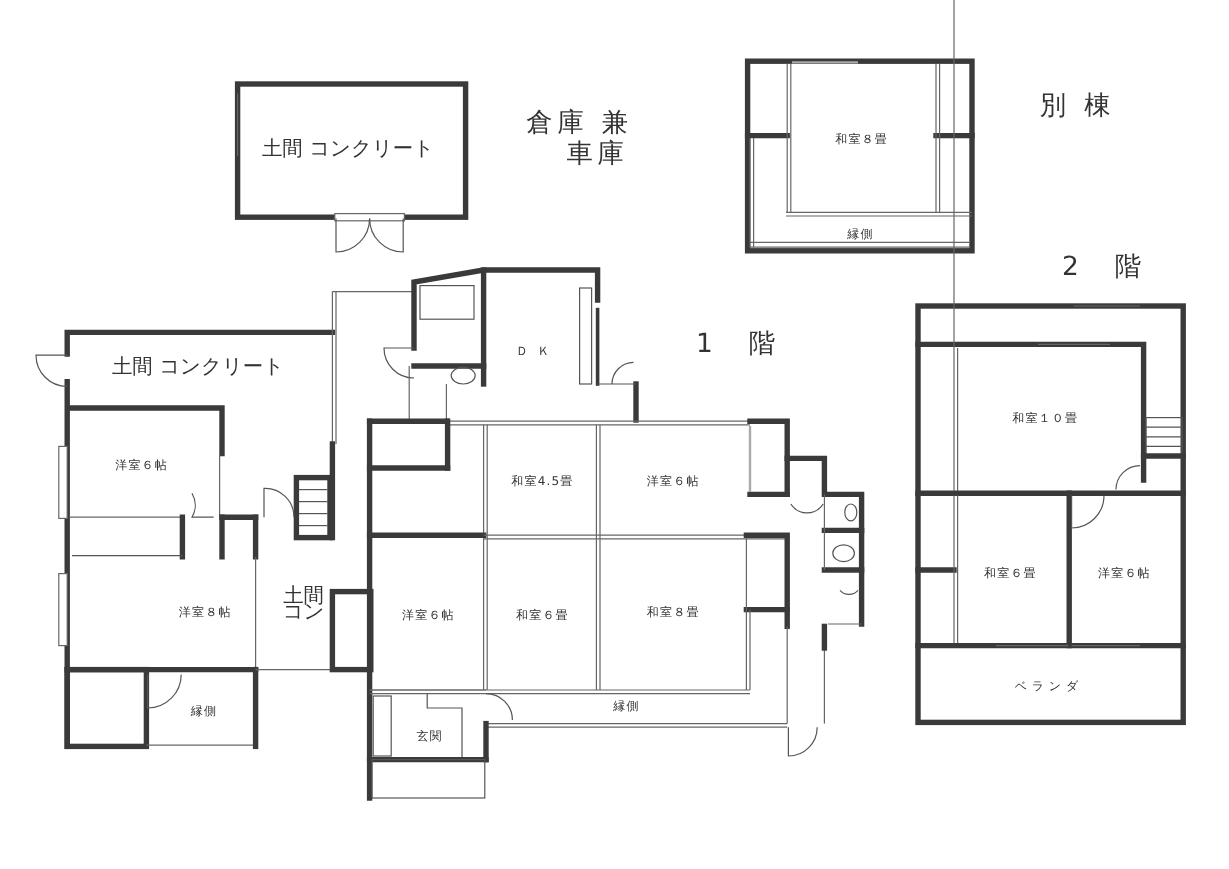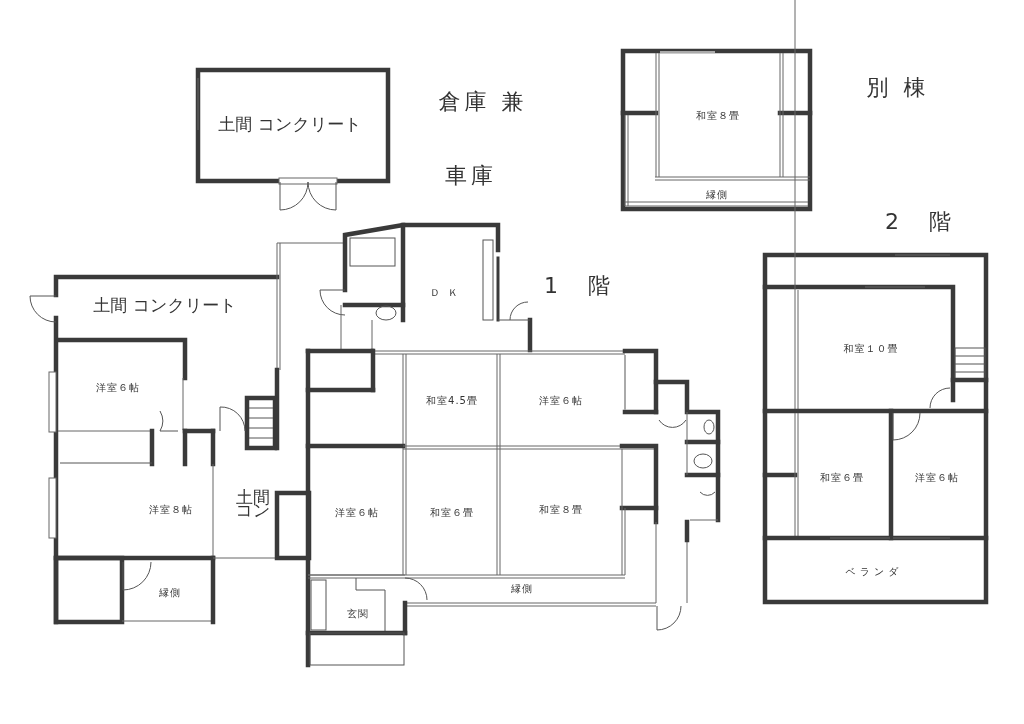--- a/index.html
+++ b/index.html
@@ -169,24 +169,24 @@
     <line class="w" x1="765" y1="475" x2="795" y2="475"></line>
     <line class="win" x1="795" y1="413" x2="795" y2="538"></line>
     <line class="win" x1="798" y1="413" x2="798" y2="538"></line>
     <line class="w" x1="765" y1="538" x2="986" y2="538"></line>
     <line class="win" x1="830" y1="538" x2="890" y2="538"></line>
     <line class="win" x1="893" y1="538" x2="950" y2="538"></line>
   </g>
 </svg>
 
 <div class="lbl big" style="left:483px;top:102px;">倉庫 兼</div>
-<div class="lbl big" style="left:471px;top:128px;margin-top:48px;">車庫</div>
+<div class="lbl big" style="left:498px;top:128px;">車庫</div>
 <div class="lbl big" style="left:898px;top:88px;">別 棟</div>
 <div class="lbl big" style="left:920px;top:190px;margin-top:32px;">2　階</div>
-<div class="lbl big" style="left:579px;top:286px;text-align:right;">1　階</div>
+<div class="lbl big" style="left:615px;top:286px;text-align:right;">1　階</div>
 
 <div class="lbl s" style="left:290px;top:124px;">土間 コンクリート</div>
 
 <div class="lbl m" style="left:718px;top:116px;">和室８畳</div>
 <div class="lbl m" style="left:717px;top:195px;">縁側</div>
 
 <div class="lbl s" style="left:165px;top:305px;">土間 コンクリート</div>
 <div class="lbl m" style="left:118px;top:388px;">洋室６帖</div>
 <div class="lbl m" style="left:136px;top:510px;margin-left:35px;">洋室８帖</div>
 <div class="lbl m" style="left:170px;top:593px;">縁側</div>

